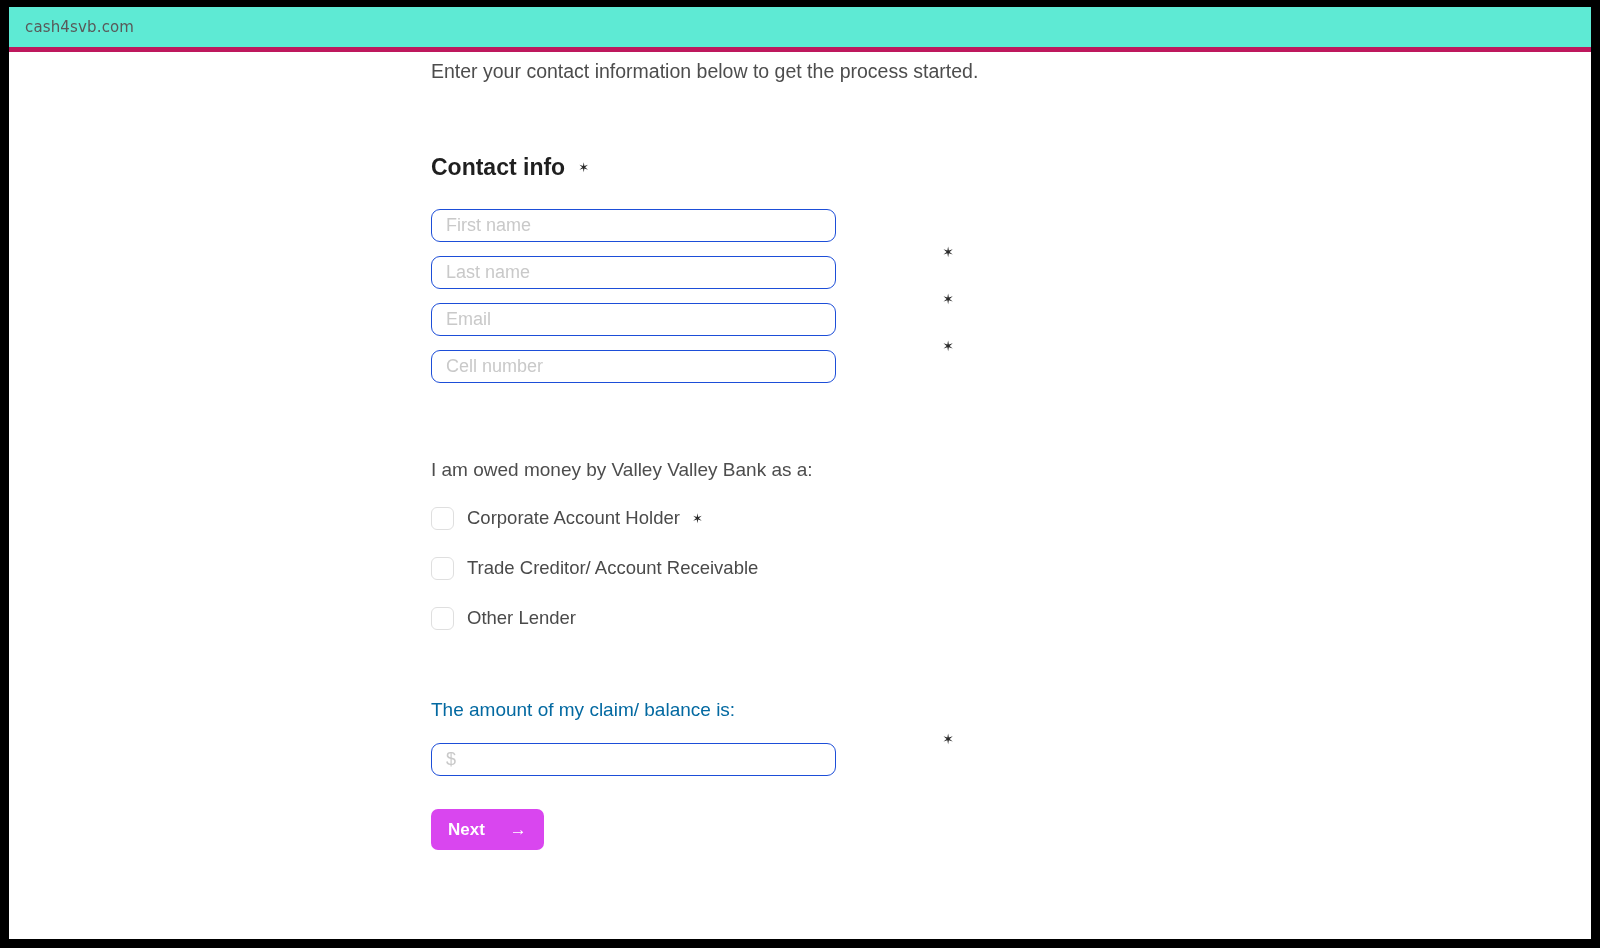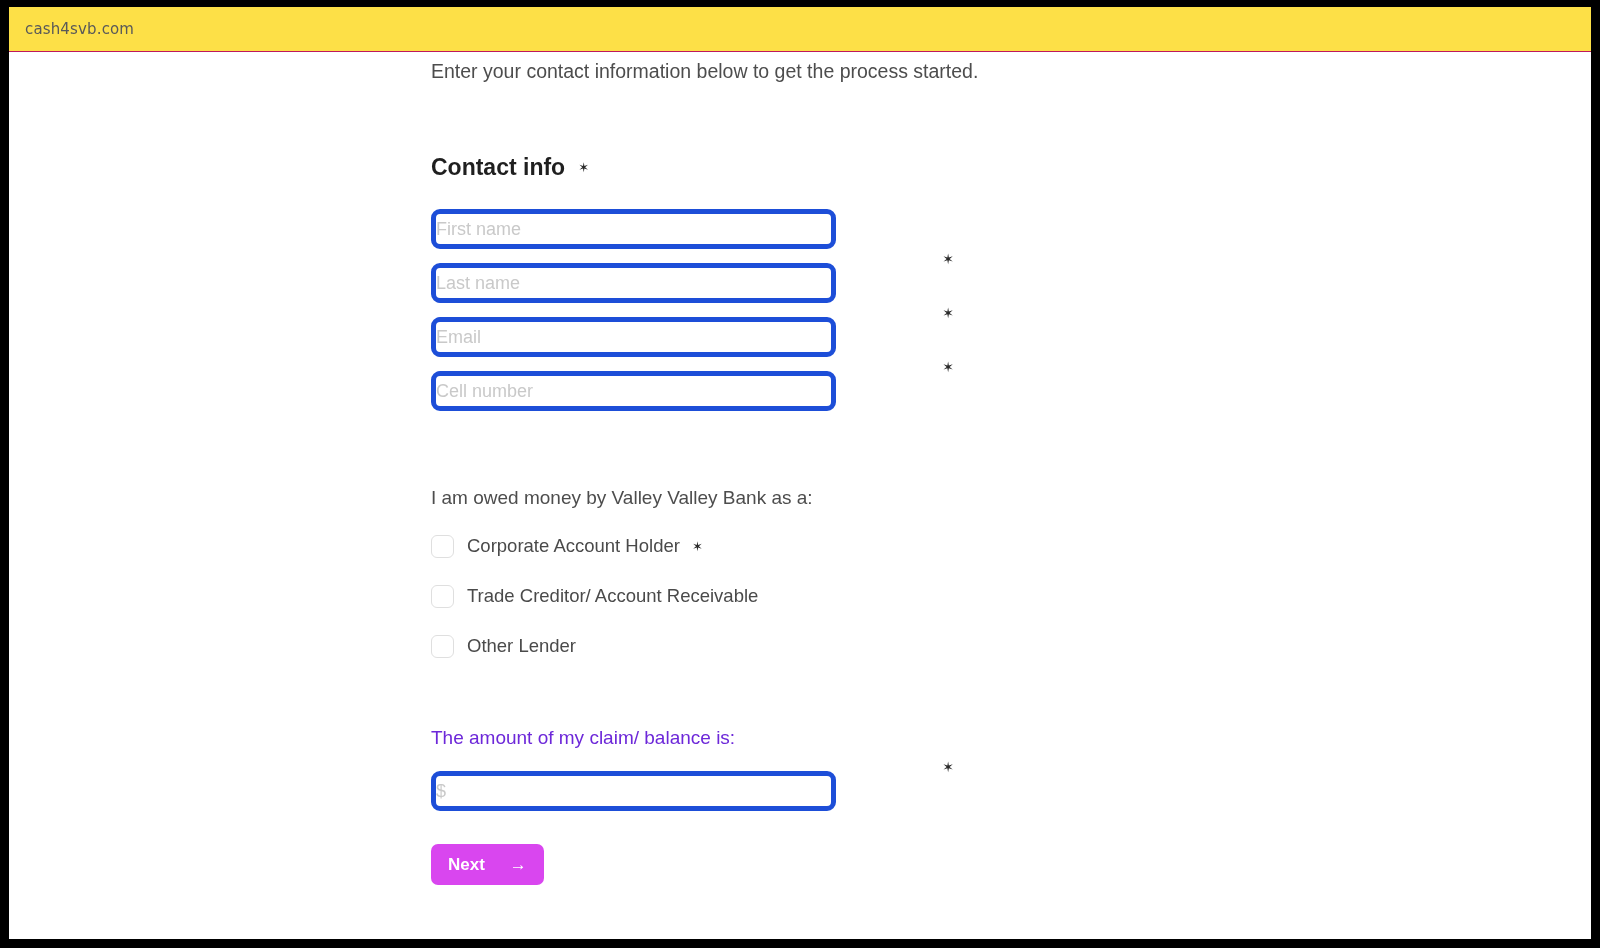--- a/index.html
+++ b/index.html
@@ -29,22 +29,22 @@
     position: relative;
     width: 100%;
     height: 100%;
     background: #ffffff;
     overflow: hidden;
   }
 
   
   .url-bar {
     height: 45px;
-    background: #fde047;
-    border-bottom: 1px solid #be185d;
+    background: #5eead4;
+    border-bottom: 5px solid #be185d;
     display: flex;
     align-items: center;
     padding-left: 16px;
   }
   .url-text {
     font-size: 15px;
     color: #595959;
     letter-spacing: 0.15px;
     font-family: "DejaVu Sans", sans-serif;
   }
@@ -95,27 +95,27 @@
   }
 
   .field-row {
     position: relative;
     margin-bottom: 14px;
   }
 
   .text-input {
     display: block;
     width: 405px;
-    height: 40px;
-    border: 5px solid #1d4ed8;
+    height: 33px;
+    border: 1px solid #1d4ed8;
     border-radius: 9px;
     background: #ffffff;
     font-size: 18px;
     color: #333333;
-    padding: 0 0;
+    padding: 0 14px;
     outline: none;
     font-family: "Liberation Sans", "DejaVu Sans", sans-serif;
   }
   .text-input::placeholder {
     color: #c9c9c9;
     font-size: 18px;
   }
 
   .field-star {
     position: absolute;
@@ -158,21 +158,21 @@
   }
 
   .checkbox-label {
     font-size: 18.5px;
     color: #4a4a4a;
     margin-right: 12px;
   }
 
   .amount-question {
     font-size: 19px;
-    color: #6d28d9;
+    color: #0369a1;
     margin-top: 66px;
   }
 
   .amount-field-row {
     position: relative;
     margin-top: 22px;
   }
 
   .next-button {
     margin-top: 33px;

